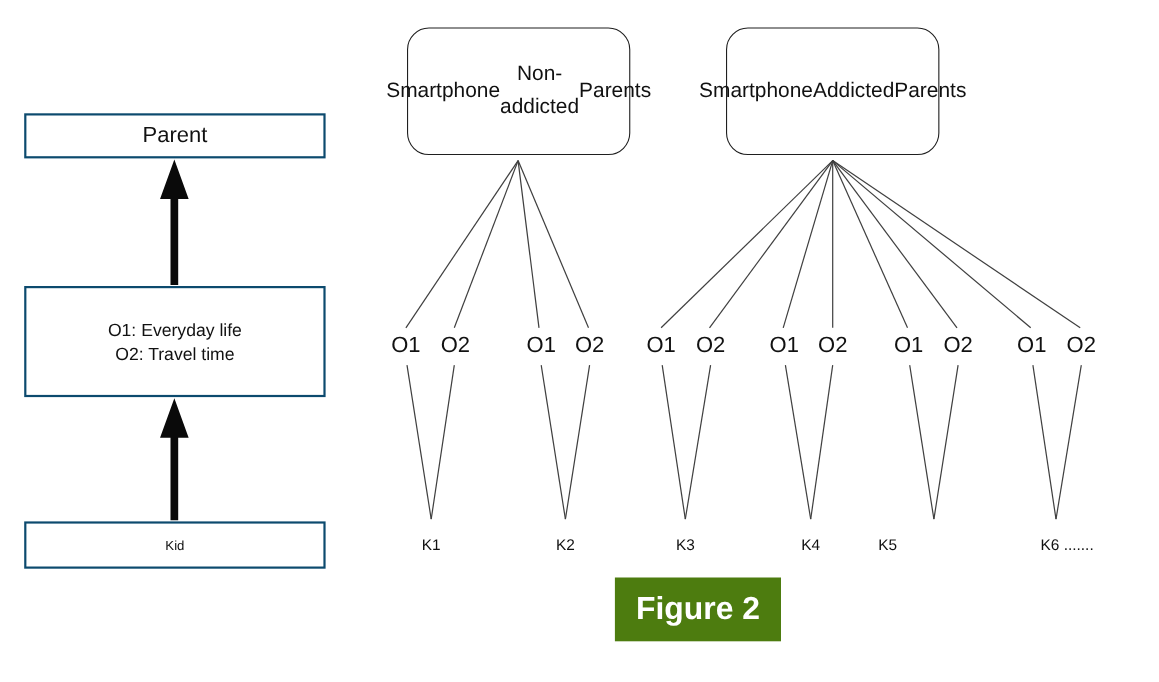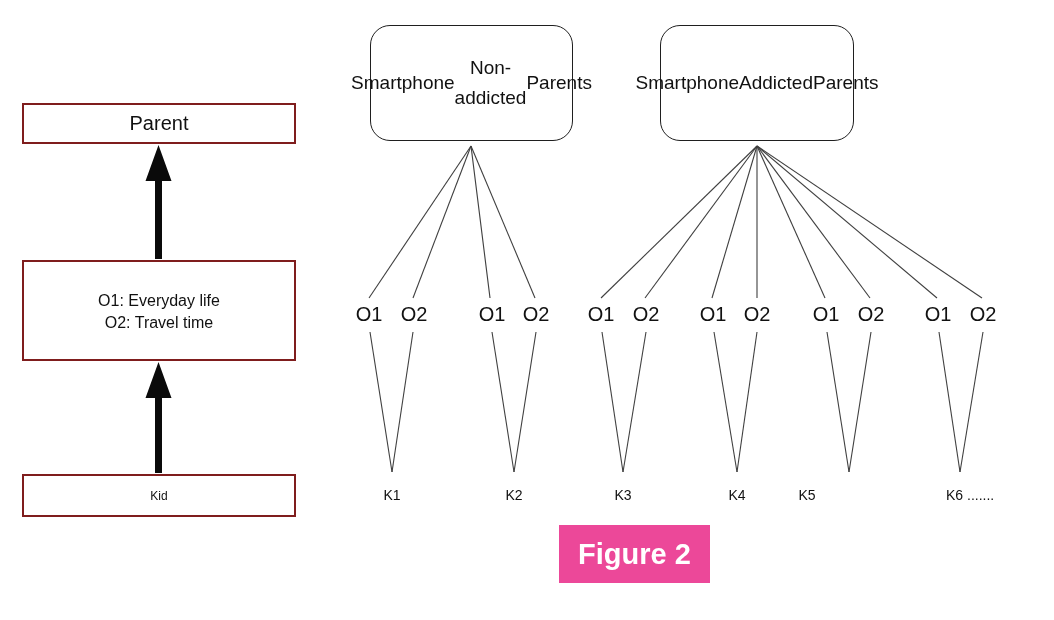--- a/index.html
+++ b/index.html
@@ -18,21 +18,21 @@
   }
   svg.connectors {
     position: absolute;
     left: 0; top: 0;
     width: 1054px;
     height: 620px;
   }
   .box {
     position: absolute;
     box-sizing: border-box;
-    border: 2px solid #7f1d1d;
+    border: 2px solid #0c4a6e;
     background: #ffffff;
     display: flex;
     align-items: center;
     justify-content: center;
     text-align: center;
   }
   .box-parent  { left: 22px; top: 103px; width: 274px; height: 41px; font-size: 20px; }
   .box-kid     { left: 22px; top: 474px; width: 274px; height: 43px; font-size: 12px; }
   .box-measure {
     left: 22px; top: 260px; width: 274px; height: 101px;
@@ -76,21 +76,21 @@
     line-height: 24px;
     white-space: nowrap;
   }
   .k-label.k-last {
     transform: none;
   }
   .figure-caption {
     position: absolute;
     left: 559px; top: 525px;
     width: 151px; height: 58px;
-    background: #ec4899;
+    background: #4d7c0f;
     color: #ffffff;
     font-size: 29px;
     font-weight: bold;
     display: flex;
     align-items: center;
     justify-content: center;
   }
 </style>
 </head>
 <body>

